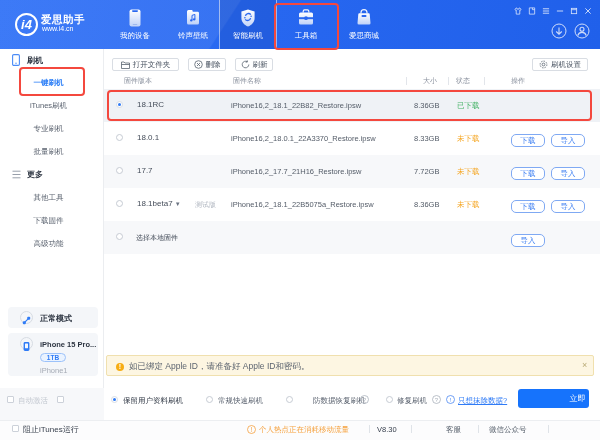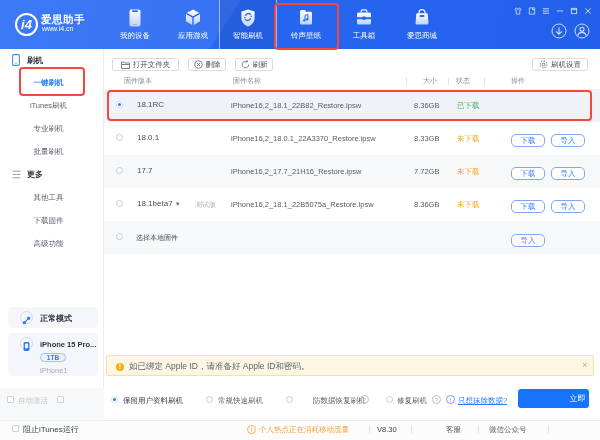--- a/index.html
+++ b/index.html
@@ -76,61 +76,48 @@
             <stop offset="1" stop-color="#bfd2f8"></stop>
           </linearGradient>
         </defs>
         <rect x="0.5" y="0.5" width="11" height="17" rx="2" fill="url(#g1)"></rect>
         <rect x="3" y="1.3" width="6" height="1.6" rx="0.8" fill="#2a68f0"></rect>
         <rect x="3.7" y="15" width="4.6" height="1.1" rx="0.55" fill="#9db8ee"></rect>
       </svg>
     <div class="t">我的设备</div>
   </div>
   <div class="nav-item">
-    <svg width="15" height="17" viewBox="0 0 15 17">
-        <defs>
-          <linearGradient id="g2" x1="0" y1="0" x2="0" y2="1">
-            <stop offset="0" stop-color="#ffffff"></stop>
-            <stop offset="1" stop-color="#b9cdf7"></stop>
-          </linearGradient>
-        </defs>
-        <path d="M7.5 0.5 L14.5 4.2 L14.5 12.3 L7.5 16.5 L0.5 12.3 L0.5 4.2 Z" fill="url(#g2)"></path>
-        <path d="M7.5 8.2 L7.5 16.2 M7.5 8.2 L0.8 4.4 M7.5 8.2 L14.2 4.4" stroke="#2a68f0" stroke-width="1.4" fill="none"></path>
-      </svg>
-    <div class="t">应用游戏</div>
+    <svg width="13" height="16" viewBox="0 0 13 16">
+        <defs>
+          <linearGradient id="g3" x1="0" y1="0" x2="0" y2="1">
+            <stop offset="0" stop-color="#ffffff"></stop>
+            <stop offset="1" stop-color="#bfd2f8"></stop>
+          </linearGradient>
+        </defs>
+        <path d="M0.5 2.5 A1.5 1.5 0 0 1 2 1 L5 1 A1.2 1.2 0 0 1 6.2 2.2 L6.2 2.8 L11.5 2.8 A1.5 1.5 0 0 1 12.5 4.3 L12.5 14 A1.5 1.5 0 0 1 11 15.5 L2 15.5 A1.5 1.5 0 0 1 0.5 14 Z" fill="url(#g3)"></path>
+        <path d="M5.5 11.2 L5.5 6.4 L8.4 5.4 L8.4 10.2" stroke="#2a68f0" stroke-width="1" fill="none"></path>
+        <ellipse cx="4.8" cy="11.4" rx="1.3" ry="1.1" fill="#2a68f0"></ellipse>
+        <ellipse cx="7.7" cy="10.4" rx="1.3" ry="1.1" fill="#2a68f0"></ellipse>
+      </svg>
+    <div class="t">铃声壁纸</div>
   </div>
   <div class="nav-item nav-sel">
     <svg width="14" height="18" viewBox="0 0 14 18">
         <defs>
           <linearGradient id="g4" x1="0" y1="0" x2="0" y2="1">
             <stop offset="0" stop-color="#ffffff"></stop>
             <stop offset="1" stop-color="#c3d5f9"></stop>
           </linearGradient>
         </defs>
         <path d="M7 0.4 L13.6 2.6 L13.6 9 C13.6 13 11 15.8 7 17.6 C3 15.8 0.4 13 0.4 9 L0.4 2.6 Z" fill="url(#g4)"></path>
         <path d="M9.8 5.6 A3.1 3.1 0 0 0 4.4 6.9 M4.2 10.4 A3.1 3.1 0 0 0 9.6 9.1" stroke="#2a68f0" stroke-width="1.35" fill="none"></path>
         <circle cx="3.9" cy="8.7" r="0.8" fill="#2a68f0"></circle>
         <circle cx="10.1" cy="7.3" r="0.8" fill="#2a68f0"></circle>
       </svg>
     <div class="t">智能刷机</div>
-  </div>
-  <div class="nav-item">
-    <svg width="13" height="16" viewBox="0 0 13 16">
-        <defs>
-          <linearGradient id="g3" x1="0" y1="0" x2="0" y2="1">
-            <stop offset="0" stop-color="#ffffff"></stop>
-            <stop offset="1" stop-color="#bfd2f8"></stop>
-          </linearGradient>
-        </defs>
-        <path d="M0.5 2.5 A1.5 1.5 0 0 1 2 1 L5 1 A1.2 1.2 0 0 1 6.2 2.2 L6.2 2.8 L11.5 2.8 A1.5 1.5 0 0 1 12.5 4.3 L12.5 14 A1.5 1.5 0 0 1 11 15.5 L2 15.5 A1.5 1.5 0 0 1 0.5 14 Z" fill="url(#g3)"></path>
-        <path d="M5.5 11.2 L5.5 6.4 L8.4 5.4 L8.4 10.2" stroke="#2a68f0" stroke-width="1" fill="none"></path>
-        <ellipse cx="4.8" cy="11.4" rx="1.3" ry="1.1" fill="#2a68f0"></ellipse>
-        <ellipse cx="7.7" cy="10.4" rx="1.3" ry="1.1" fill="#2a68f0"></ellipse>
-      </svg>
-    <div class="t">铃声壁纸</div>
   </div>
   <div class="nav-item">
     <svg width="15" height="16" viewBox="0 0 15 16">
         <defs>
           <linearGradient id="g5" x1="0" y1="0" x2="0" y2="1">
             <stop offset="0" stop-color="#ffffff"></stop>
             <stop offset="1" stop-color="#bfd2f8"></stop>
           </linearGradient>
         </defs>
         <path d="M4.7 3.5 L4.7 2.2 A1.4 1.4 0 0 1 6.1 0.8 L8.9 0.8 A1.4 1.4 0 0 1 10.3 2.2 L10.3 3.5" fill="none" stroke="#f0f5ff" stroke-width="1.2"></path>

